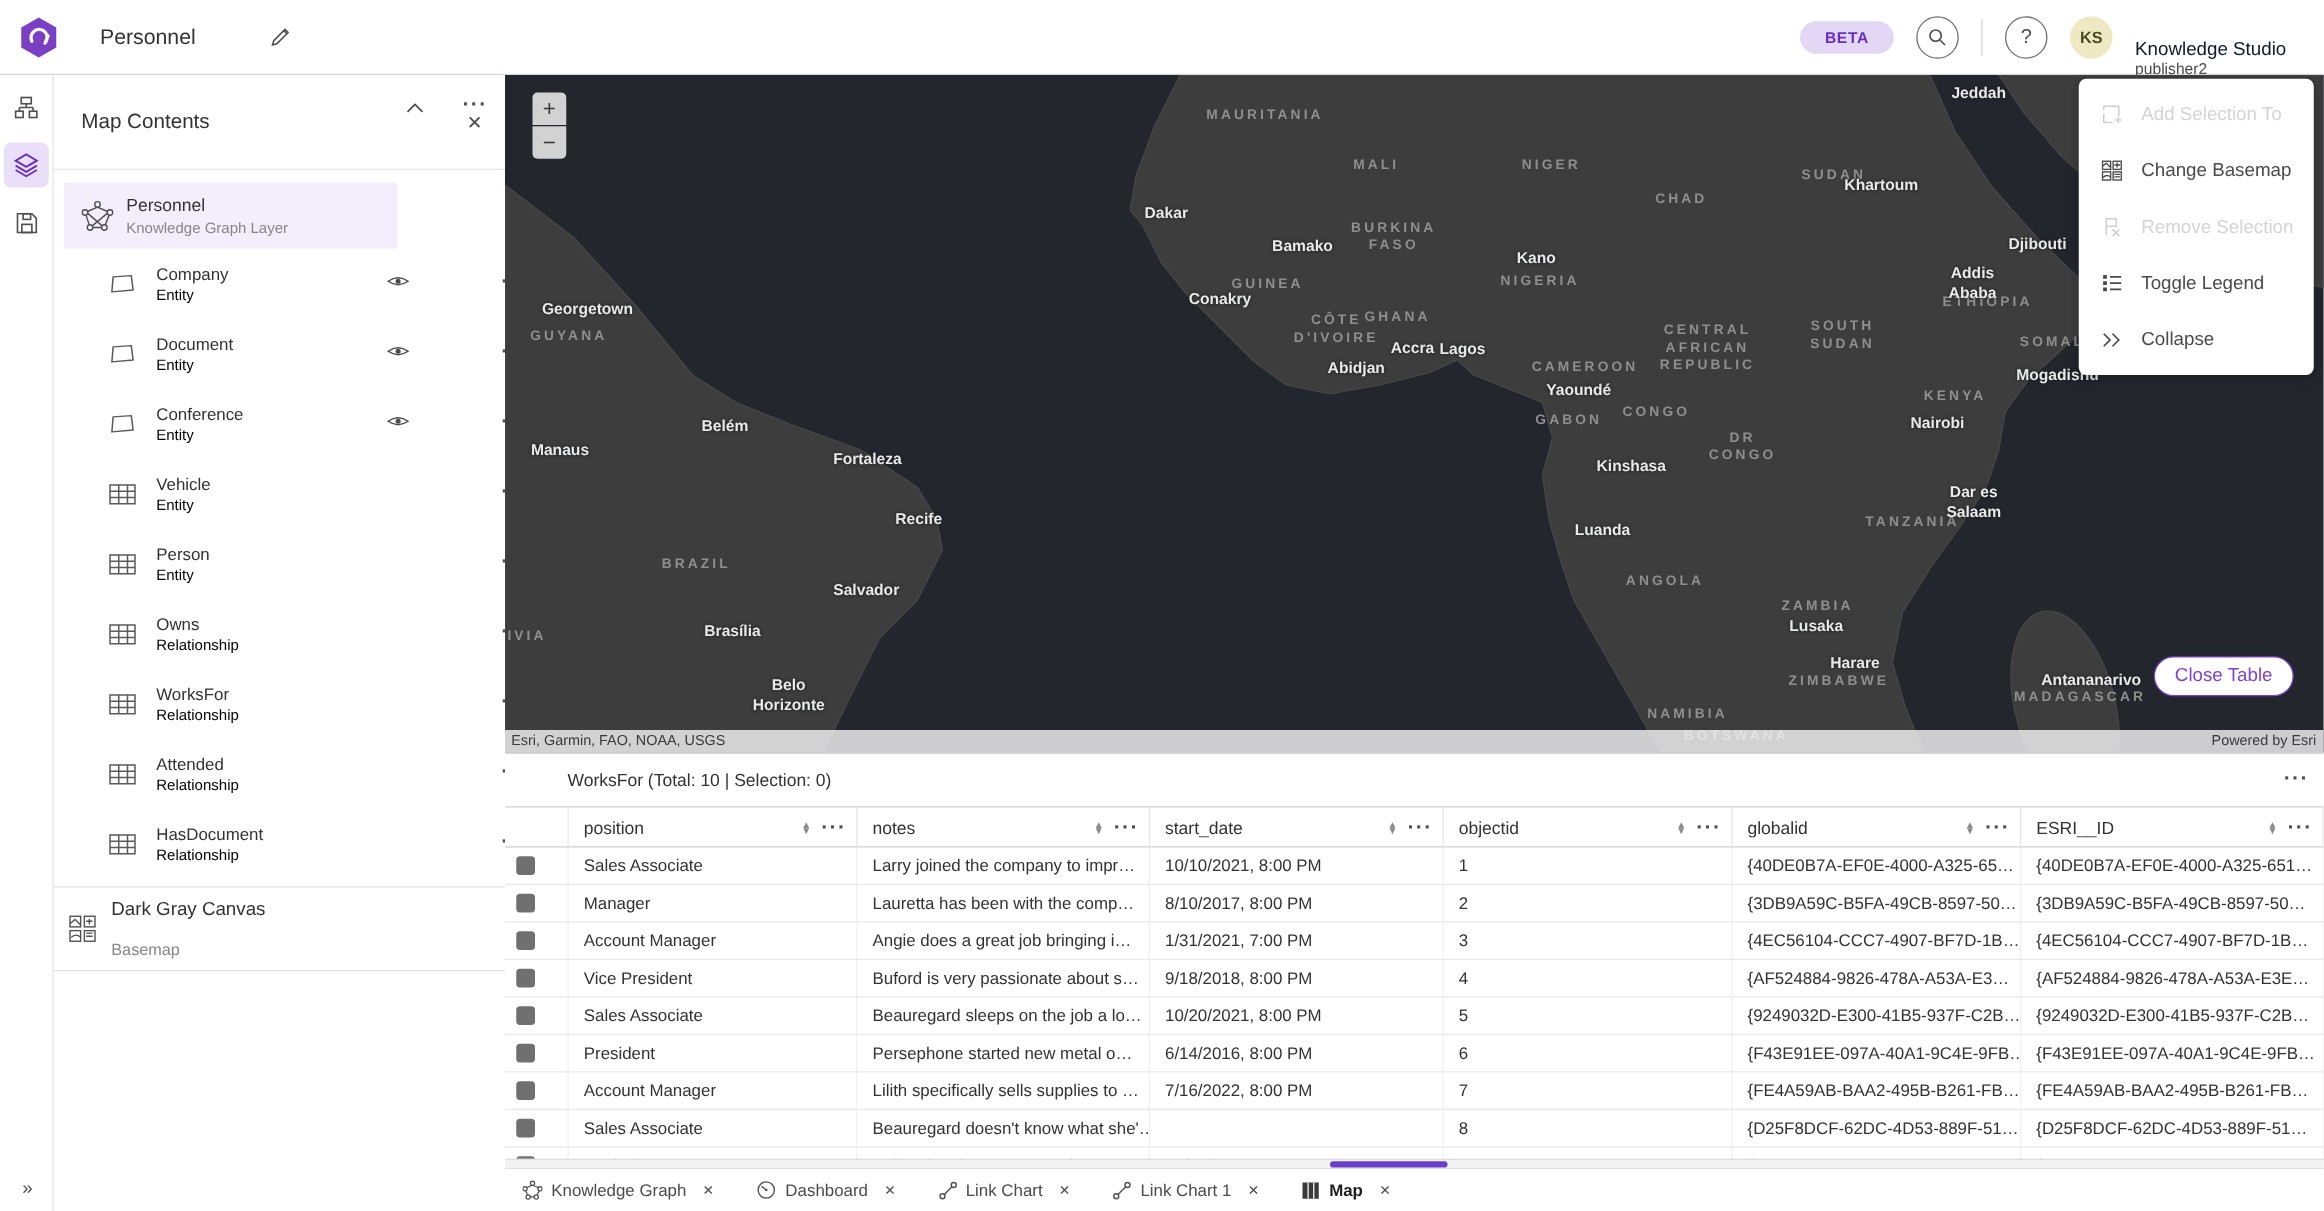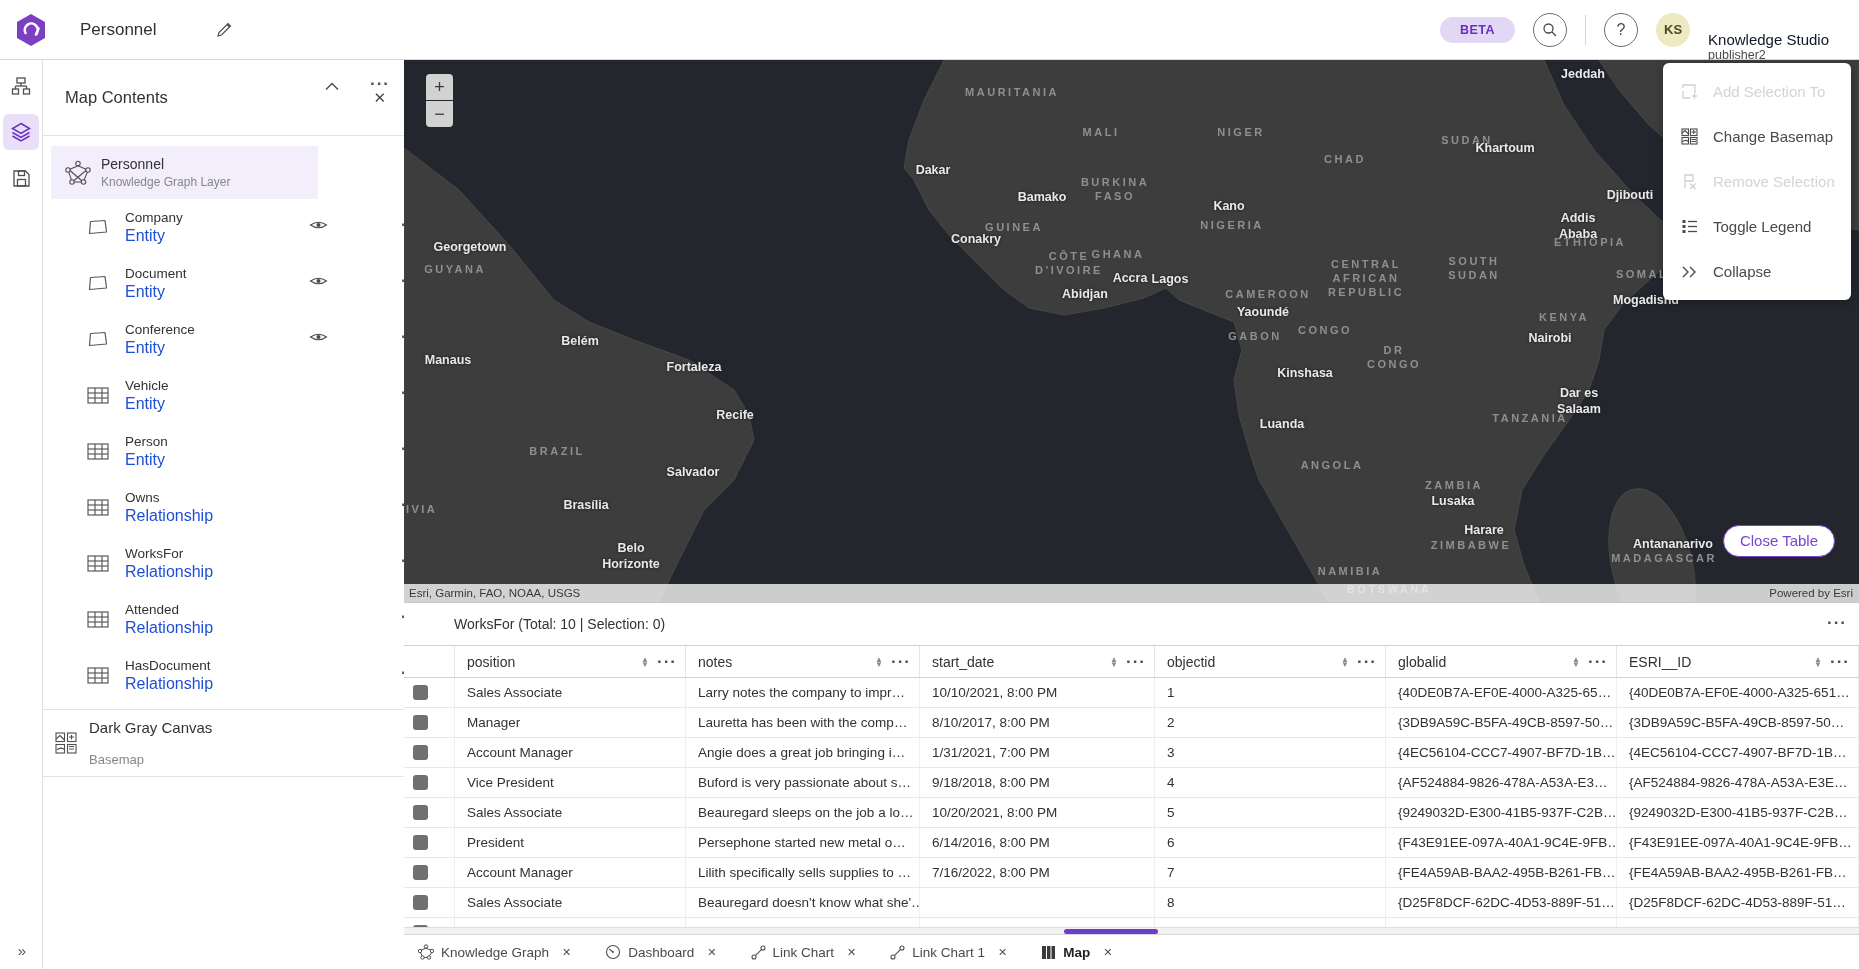--- a/index.html
+++ b/index.html
@@ -33,21 +33,21 @@
   .layer-ico { margin:0 10px 0 6px; }
   .layer-name { font-size:14px; color:#323232; }
   .layer-sub { font-size:12px; color:#868686; margin-top:3px; }
   .chev-up { position:absolute; left:282px; top:22px; }
   .dots { color:#4F4F4F; font-size:17px; font-weight:bold; letter-spacing:1px; cursor:pointer; user-select:none; }
   .layer-dots { position:absolute; left:327px; top:14px; }
   .p-item { height:56px; display:flex; align-items:center; padding-left:42px; position:relative; cursor:pointer; }
   .p-ico { width:26px; display:flex; justify-content:center; }
   .p-txt { margin-left:14px; }
   .p-name { font-size:13.5px; color:#323232; }
-  .p-sub { font-size:16px; color:#1d4ed8; margin-top:2px; }
+  .p-sub { font-size:12px; color:#000000; margin-top:2px; }
   .p-item .ico-table { display:none; }
   .p-item.is-table .ico-table { display:block; }
   .p-item .eye { position:absolute; left:266px; top:20px; visibility:hidden; cursor:pointer; }
   .p-item.has-eye .eye { visibility:visible; }
   .p-item .dots { position:absolute; left:358px; top:16px; }
   .basemap-row { border-top:1px solid #E4E4E4; border-bottom:1px solid #E4E4E4; height:68px; display:flex; align-items:center; padding-left:12px; margin-top:6px; cursor:pointer; }
   .bm-txt { margin-left:12px; }
   .bm-name { font-size:15px; color:#323232; }
   .bm-sub { font-size:13px; color:#868686; margin-top:16px; }
 
@@ -662,21 +662,21 @@
           </div>
       </div>
 
       <div class="tbody">
 
           <div class="trow">
             <div class="td cbcell">
               <span class="cbox"></span>
             </div>
             <div class="td">Sales Associate</div>
-            <div class="td">Larry notes the company to impr…</div>
+            <div class="td">Larry joined the company to impr…</div>
             <div class="td">10/10/2021, 8:00 PM</div>
             <div class="td">1</div>
             <div class="td">{40DE0B7A-EF0E-4000-A325-65…</div>
             <div class="td">{40DE0B7A-EF0E-4000-A325-651…</div>
           </div>
 
           <div class="trow">
             <div class="td cbcell">
               <span class="cbox"></span>
             </div>

